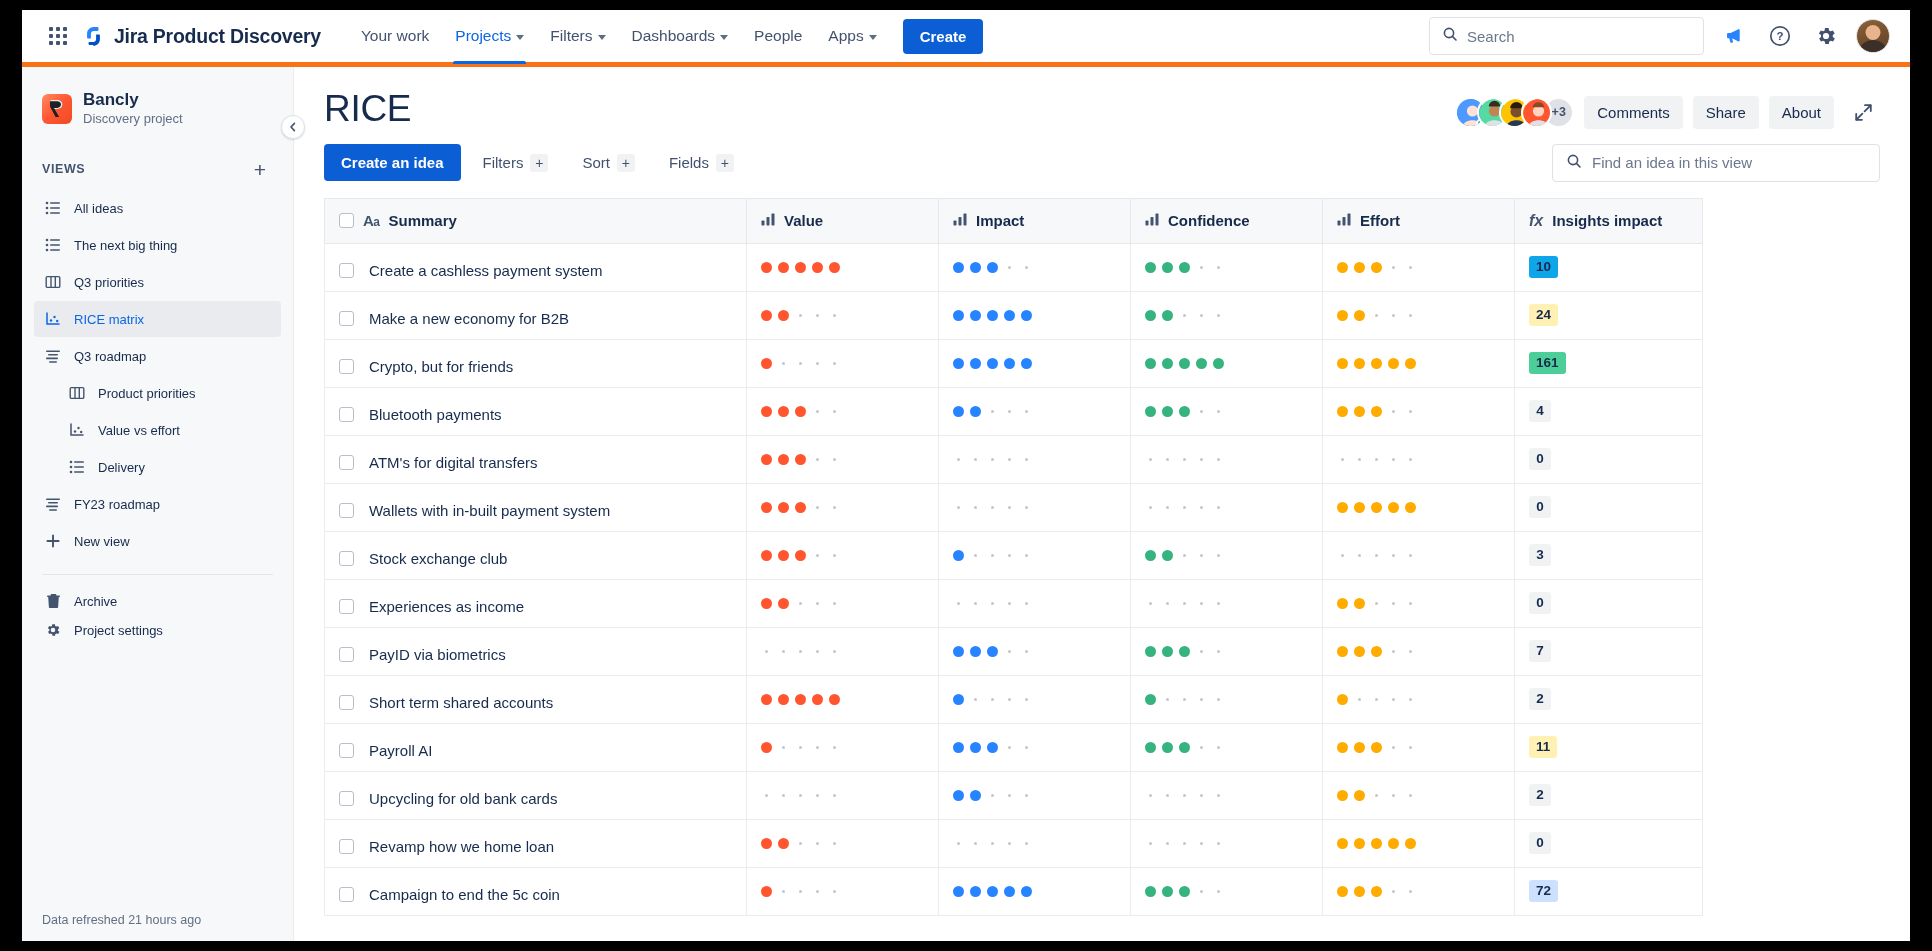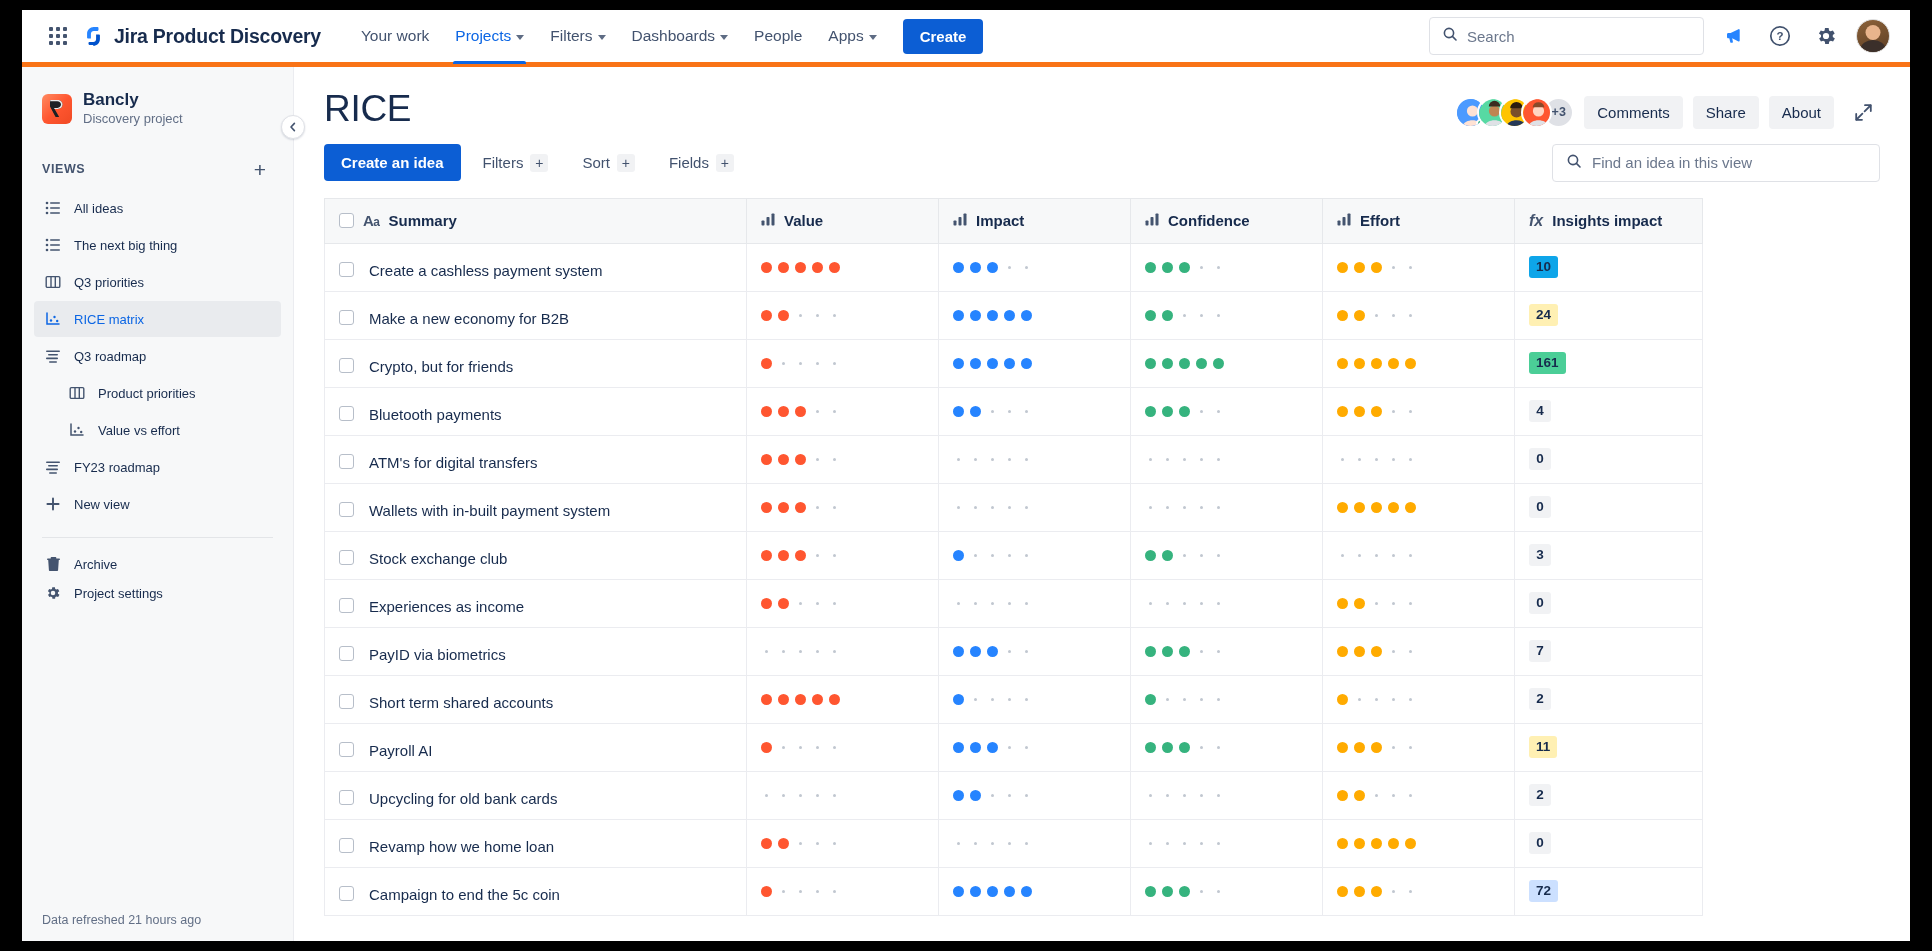--- a/index.html
+++ b/index.html
@@ -281,21 +281,21 @@
     font-size: 15px; color: #172b4d;
     vertical-align: middle;
   }
   .tbl td:first-child { border-left: 1px solid #ebecf0; }
   .th-inner { display: flex; align-items: center; gap: 9px; }
   .chk {
     width: 15px; height: 15px; border-radius: 3px;
     border: 1.5px solid #b7bec9; background: #fff;
     flex: 0 0 15px; cursor: pointer; display: block;
   }
-  .summary-cell { display: flex; gap: 15px; margin-top: 7px; }
+  .summary-cell { display: flex; align-items: center; gap: 15px; margin-top: 7px; }
   .aa-icon { font-size: 15px; color: #44546f; font-weight: 600; letter-spacing: -0.5px; }
   .fx-icon { font-size: 16px; color: #44546f; font-style: italic; font-weight: 600; }
   .dots { display: flex; align-items: center; gap: 6px; }
   .dot { width: 11px; height: 11px; border-radius: 50%; flex: 0 0 11px; }
   .dot.off { width: 3px; height: 3px; flex: 0 0 3px; background: #c1c7d0; margin: 0 4px; }
   .badge {
     display: inline-block; min-width: 22px; text-align: center;
     font-size: 13.5px; font-weight: 600; color: #172b4d;
     padding: 2.5px 7px; border-radius: 3px; line-height: 1.3;
   }
@@ -511,20 +511,33 @@
             <svg width="16" height="16" viewBox="0 0 16 16">
               <path d="M2 2v11h12" fill="none" stroke="#44546f" stroke-width="1.5" stroke-linecap="round"></path>
               <circle cx="6" cy="9.5" r="1.2" fill="#44546f"></circle>
               <circle cx="9.5" cy="6" r="1.2" fill="#44546f"></circle>
               <circle cx="12.2" cy="10" r="1.2" fill="#44546f"></circle>
             </svg>
           </span>
           <span>Value vs effort</span>
         </div>
 
+        <div class="view-item nested">
+          <span class="vicon">
+            <svg width="16" height="16" viewBox="0 0 16 16" fill="#44546f">
+              <circle cx="2" cy="3" r="1.3"></circle>
+                <rect x="5" y="2.3" width="10" height="1.5" rx=".7"></rect>
+              <circle cx="2" cy="8" r="1.3"></circle>
+                <rect x="5" y="7.3" width="10" height="1.5" rx=".7"></rect>
+              <circle cx="2" cy="13" r="1.3"></circle>
+                <rect x="5" y="12.3" width="10" height="1.5" rx=".7"></rect>
+            </svg>
+          </span>
+          <span>Delivery</span>
+        </div>
 
         <div class="view-item">
           <span class="vicon">
             <svg width="16" height="16" viewBox="0 0 16 16" fill="#44546f">
               <rect x="1" y="2.4" width="14" height="1.6" rx=".8"></rect>
               <rect x="3" y="6" width="10" height="1.6" rx=".8"></rect>
               <rect x="1" y="9.6" width="12" height="1.6" rx=".8"></rect>
               <rect x="4" y="13.2" width="8" height="1.6" rx=".8"></rect>
             </svg>
           </span>

